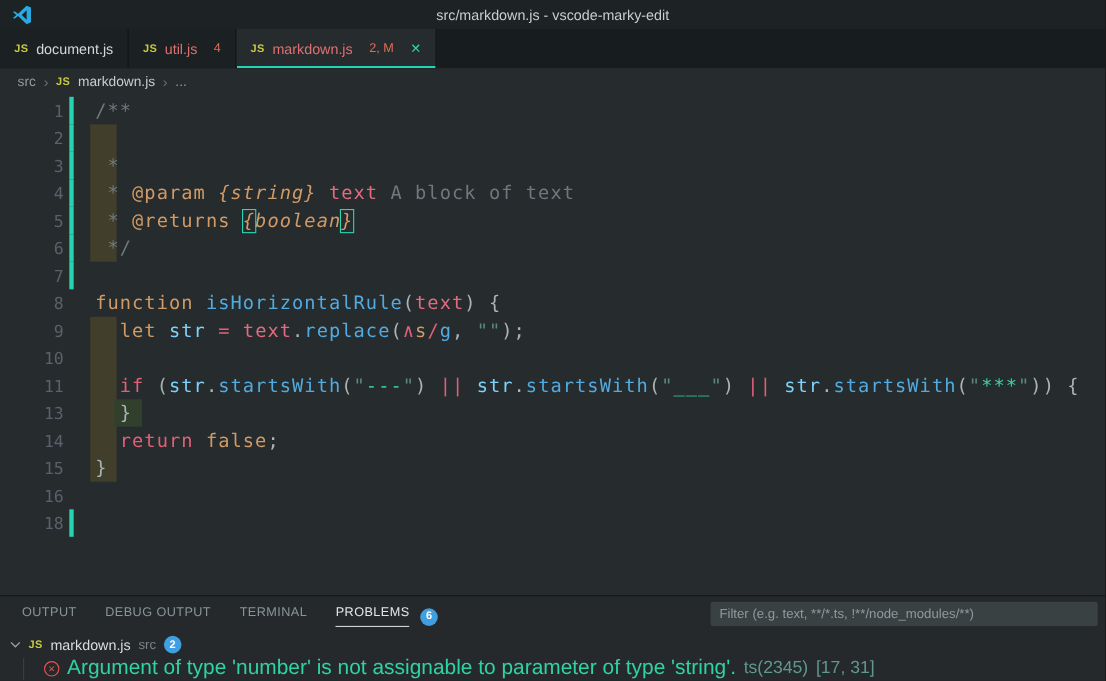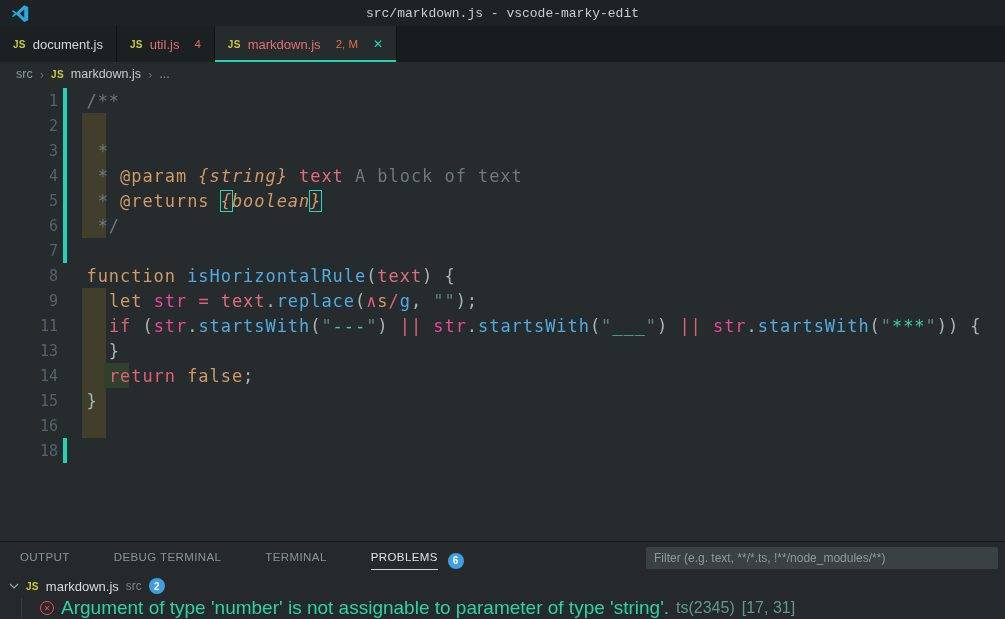--- a/index.html
+++ b/index.html
@@ -5,21 +5,21 @@
   * { margin:0; padding:0; box-sizing:border-box; }
   html,body { background:#111; }
   .app {
     position:relative; width:1005px; height:619px; overflow:hidden;
     background:#262b2d; font-family:"Liberation Sans", sans-serif;
     -webkit-font-smoothing:antialiased; color:#ccc;
   }
   
   .titlebar { height:26px; background:#1d2224; display:flex; align-items:center; position:relative; }
   .logo { position:absolute; left:11px; top:4px; width:18px; height:18px; }
-  .wintitle { width:100%; text-align:center; font-size:13px; color:#c9cdcd;font-family:Liberation Mono, monospace; }
+  .wintitle { width:100%; text-align:center; font-size:13px; color:#c9cdcd; }
   
   .tabbar { height:36px; background:#171c1e; display:flex; align-items:stretch; }
   .tab { display:flex; align-items:center; gap:7px; padding:0 13px; background:#1b2022;
          border-right:1px solid #0f1314; cursor:pointer; }
   .tab.active { background:#262b2d; box-shadow:inset 0 -2px 0 #24d4b2; }
   .jsicon { color:#c9c941; font-weight:700; font-size:10px; letter-spacing:.3px; }
   .tablabel { font-size:13px; color:#d4d8d8; }
   .tablabel.err { color:#e17070; }
   .tabdeco { font-size:11.5px; color:#dd6e52; margin-left:8px; }
   .tabclose { color:#2bd5b5; font-size:12px; margin-left:8px; }
@@ -35,31 +35,31 @@
   .deco.olive { background:#413e2b; }
   .deco.green { background:#30402d; }
   .code-line { display:flex; align-items:center; height:25px; position:relative; }
   .ln { width:58px; text-align:right; color:#57626a; font:15px "DejaVu Sans Mono","Liberation Mono",monospace; flex:none; }
   .modbar { width:3.5px; height:25px; margin-left:5px; flex:none; }
   .modbar.mod { background:#25d2b2; }
   .code { white-space:pre; margin-left:20px;
           font-family:"DejaVu Sans Mono","Liberation Mono",monospace;
           font-size:17px; letter-spacing:.95px; }
   .c-com { color:#6d797c; } .c-kw { color:#d19a66; } .c-kwp { color:#e0607a; }
-  .c-fn  { color:#52abe0; } .c-var { color:#ec4899;text-align:center; } .c-param { color:#e06c80; }
+  .c-fn  { color:#52abe0; } .c-var { color:#7dd3fc;text-align:center; } .c-param { color:#e06c80; }
   .c-pun { color:#a9b4b4; } .c-strq { color:#5d8878; } .c-strc { color:#3fcfa4; }
   .c-num { color:#d19a66; }
   .ital { font-style:italic; }
   .brkbox { outline:1px solid #2bd5b5; }
   .sq-err { text-decoration:underline wavy #f14c4c 1px; text-underline-offset:4px; }
   .sq-warn { text-decoration:underline wavy #d8b05e 1px; text-underline-offset:5px; }
   .sq-inner { text-decoration:underline solid rgba(214,220,220,.55) 1px; text-underline-offset:3px; }
   
   .panel { height:78px; background:#25292b; border-top:1px solid #15191b; position:relative; }
-  .panel-tabs { display:flex; gap:44px; align-items:flex-start; padding:9px 0 0 20px; height:31px; }
+  .panel-tabs { display:flex; gap:26px; align-items:flex-start; padding:9px 0 0 20px; height:31px; }
   .ptab { font-size:11.5px; letter-spacing:.4px; color:#8a9598; cursor:pointer; display:flex; gap:10px; align-items:center; }
   .ptab .plabel { padding-bottom:6px; }
   .ptab.active .plabel { color:#e2e6e6; border-bottom:1px solid #cfd4d4; }
   .badge { min-width:16px; height:16px; border-radius:50%; background:#3f9fe0; color:#fff;
            font-size:10px; font-weight:700; display:inline-flex; align-items:center; justify-content:center; padding:0 2px; }
   .filter { position:absolute; right:7px; top:5px; width:352px; height:22px; background:#3a4143;
             border:none; outline:none; border-radius:2px; color:#cfd6d6; font-size:12px; padding:0 8px;
             font-family:"Liberation Sans",sans-serif;margin-left:12px; }
   .filter::placeholder { color:#8e999b; }
   .tree { position:relative; padding-top:2px; }
@@ -161,20 +161,25 @@
           <span class="ln">8</span>
           <span class="modbar"></span>
           <span class="code"><span class="c-kw">function</span><span class="c-pun"> </span><span class="c-fn">isHorizontalRule</span><span class="c-pun">(</span><span class="c-param">text</span><span class="c-pun">) {</span></span>
         </div>
         <div class="code-line">
           <span class="ln">9</span>
           <span class="modbar"></span>
           <span class="code"><span class="c-pun">  </span><span class="c-kw">let</span><span class="c-pun"> </span><span class="c-var">str</span><span class="c-pun"> </span><span class="c-kwp">=</span><span class="c-pun"> </span><span class="c-param">text</span><span class="c-pun">.</span><span class="c-fn">replace</span><span class="c-pun">(</span><span class="c-kwp">∧</span><span class="c-kw">s</span><span class="c-kwp">/</span><span class="c-fn">g</span><span class="c-pun">, </span><span class="c-strq">""</span><span class="c-pun">);</span></span>
         </div>
         <div class="code-line">
+          <span class="ln">10</span>
+          <span class="modbar"></span>
+          <span class="code"></span>
+        </div>
+        <div class="code-line">
           <span class="ln">11</span>
           <span class="modbar"></span>
           <span class="code"><span class="c-pun">  </span><span class="c-kwp">if</span><span class="c-pun"> (</span><span class="c-var">str</span><span class="c-pun">.</span><span class="c-fn">startsWith</span><span class="c-pun">(</span><span class="c-strq">"</span><span class="c-strc">---</span><span class="c-strq">"</span><span class="c-pun">) </span><span class="c-kwp">||</span><span class="c-pun"> </span><span class="c-var">str</span><span class="c-pun">.</span><span class="c-fn">startsWith</span><span class="c-pun">(</span><span class="c-strq">"</span><span class="c-strc">___</span><span class="c-strq">"</span><span class="c-pun">) </span><span class="c-kwp">||</span><span class="c-pun"> </span><span class="c-var">str</span><span class="c-pun">.</span><span class="c-fn">startsWith</span><span class="c-pun">(</span><span class="c-strq">"</span><span class="c-strc">***</span><span class="c-strq">"</span><span class="c-pun">)) {</span></span>
         </div>
         <div class="code-line">
           <span class="ln">13</span>
           <span class="modbar"></span>
           <span class="code"><span class="c-pun">  }</span></span>
         </div>
         <div class="code-line">
@@ -199,21 +204,21 @@
         </div>
       </div>
   </div>
 
   <div class="panel">
     <div class="panel-tabs" id="panel-tabs">
         <div class="ptab">
           <span class="plabel">OUTPUT</span>
         </div>
         <div class="ptab">
-          <span class="plabel">DEBUG TERMINAL</span>
+          <span class="plabel">DEBUG OUTPUT</span>
         </div>
         <div class="ptab">
           <span class="plabel">TERMINAL</span>
         </div>
         <div class="ptab active">
           <span class="plabel">PROBLEMS</span>
           <span class="badge">6</span>
         </div>
       </div>
     <input class="filter" type="text" placeholder="Filter (e.g. text, **/*.ts, !**/node_modules/**)" style="">

